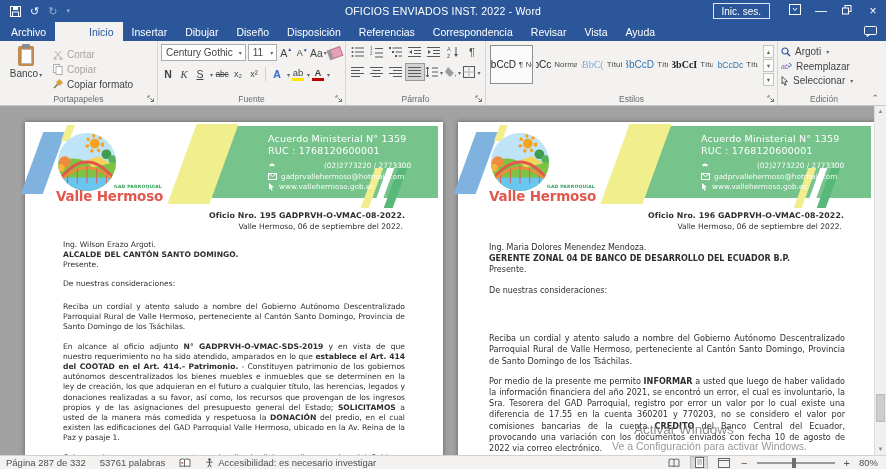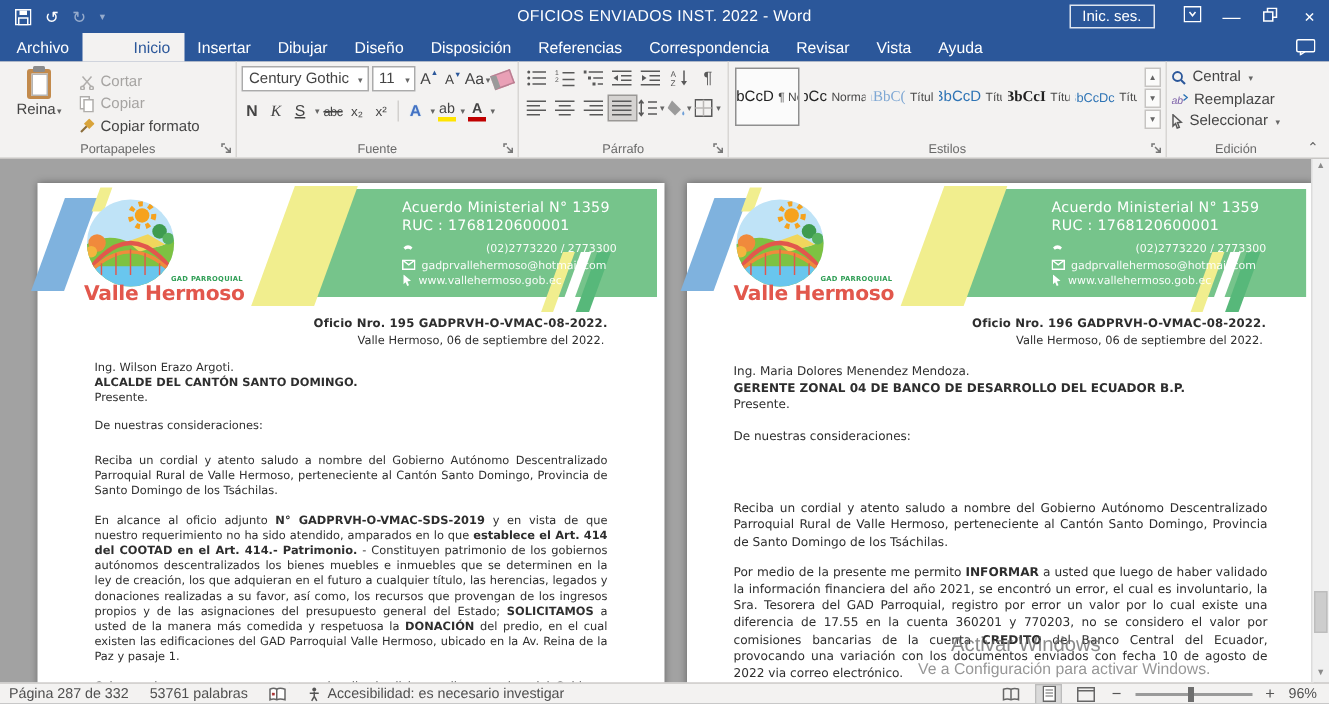--- a/index.html
+++ b/index.html
@@ -185,21 +185,21 @@
           <path d="M3 8.5 L3 10.5 L6 8.5" fill="none" stroke="#fff"></path>
         </svg>
     </span>
   </div>
 
   <div class="ribbon">
 
     <div class="group g-clip">
       <div class="paste">
         <span class="clipicon"></span>
-        <span><span>Reina</span><span class="caret">▾</span></span>
+        <span><span>Banco</span><span class="caret">▾</span></span>
       </div>
       <div class="cliprows">
         <div class="cliprow disabled">
           <svg width="10" height="10" viewBox="0 0 10 10">
               <path d="M2 1 L8 8 M8 1 L2 8" stroke="#b0aeac"></path>
               <circle cx="2" cy="8.7" r="1.2" fill="none" stroke="#b0aeac"></circle>
               <circle cx="8" cy="8.7" r="1.2" fill="none" stroke="#b0aeac"></circle>
             </svg>
           <span>Cortar</span>
         </div>
@@ -417,21 +417,21 @@
       </span>
       <div class="glabel">Estilos</div>
     </div>
 
     <div class="group g-edit" style="border-right:none">
       <div class="edrow">
         <svg width="10" height="10" viewBox="0 0 10 10">
             <circle cx="4" cy="4" r="3" fill="none" stroke="#2b579a" stroke-width="1.2"></circle>
             <path d="M6.3 6.3 L9 9" stroke="#2b579a" stroke-width="1.4"></path>
           </svg>
-        <span>Central</span>
+        <span>Argoti</span>
           <span class="caret">▾</span>
       </div>
       <div class="edrow">
         <svg width="11" height="10" viewBox="0 0 11 10">
             <text x="0" y="8" font-size="7" fill="#7b5fa8" font-style="italic">ab</text>
             <path d="M8 2 L10.5 4 L8 6" fill="none" stroke="#2e74b5"></path>
           </svg>
         <span>Reemplazar</span>
       </div>
       <div class="edrow">
@@ -643,17 +643,17 @@
         <svg width="12" height="10" viewBox="0 0 12 10">
             <rect x="0.5" y="0.5" width="11" height="9" fill="none" stroke="#666"></rect>
             <path d="M0.5 2.5 H11.5" stroke="#666"></path>
           </svg>
       </span>
       <span class="zsign">−</span>
       <span class="ztrack">
           <span class="zthumb"></span>
         </span>
       <span class="zsign">+</span>
-      <span>96%</span>
+      <span>80%</span>
     </span>
   </div>
 
 </div>
 
 </body></html>

